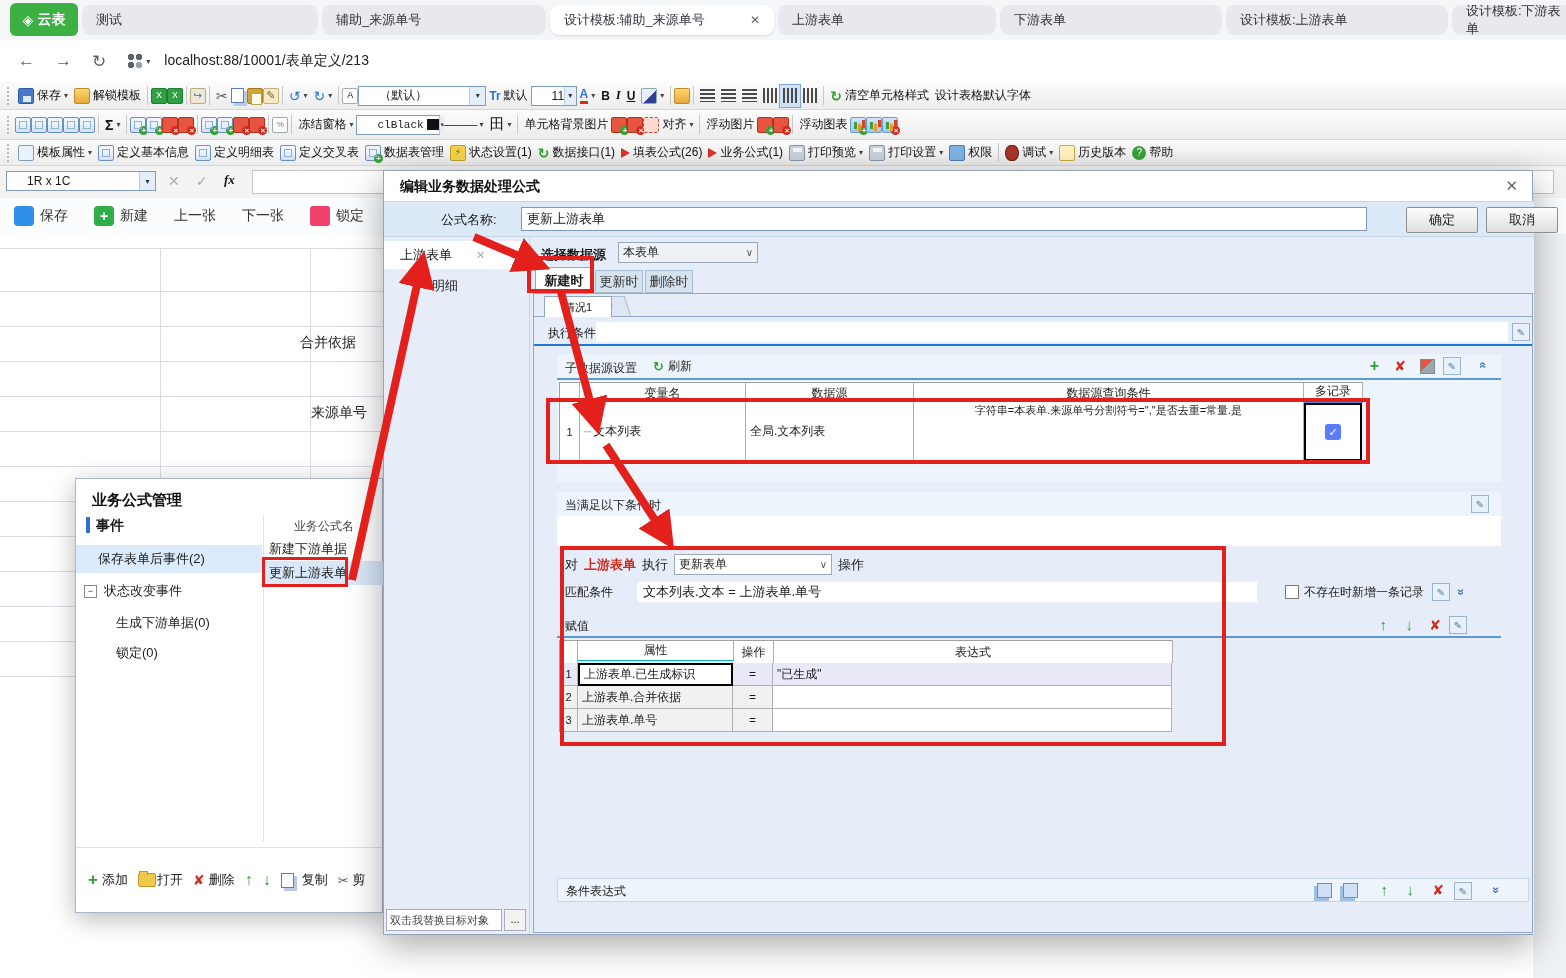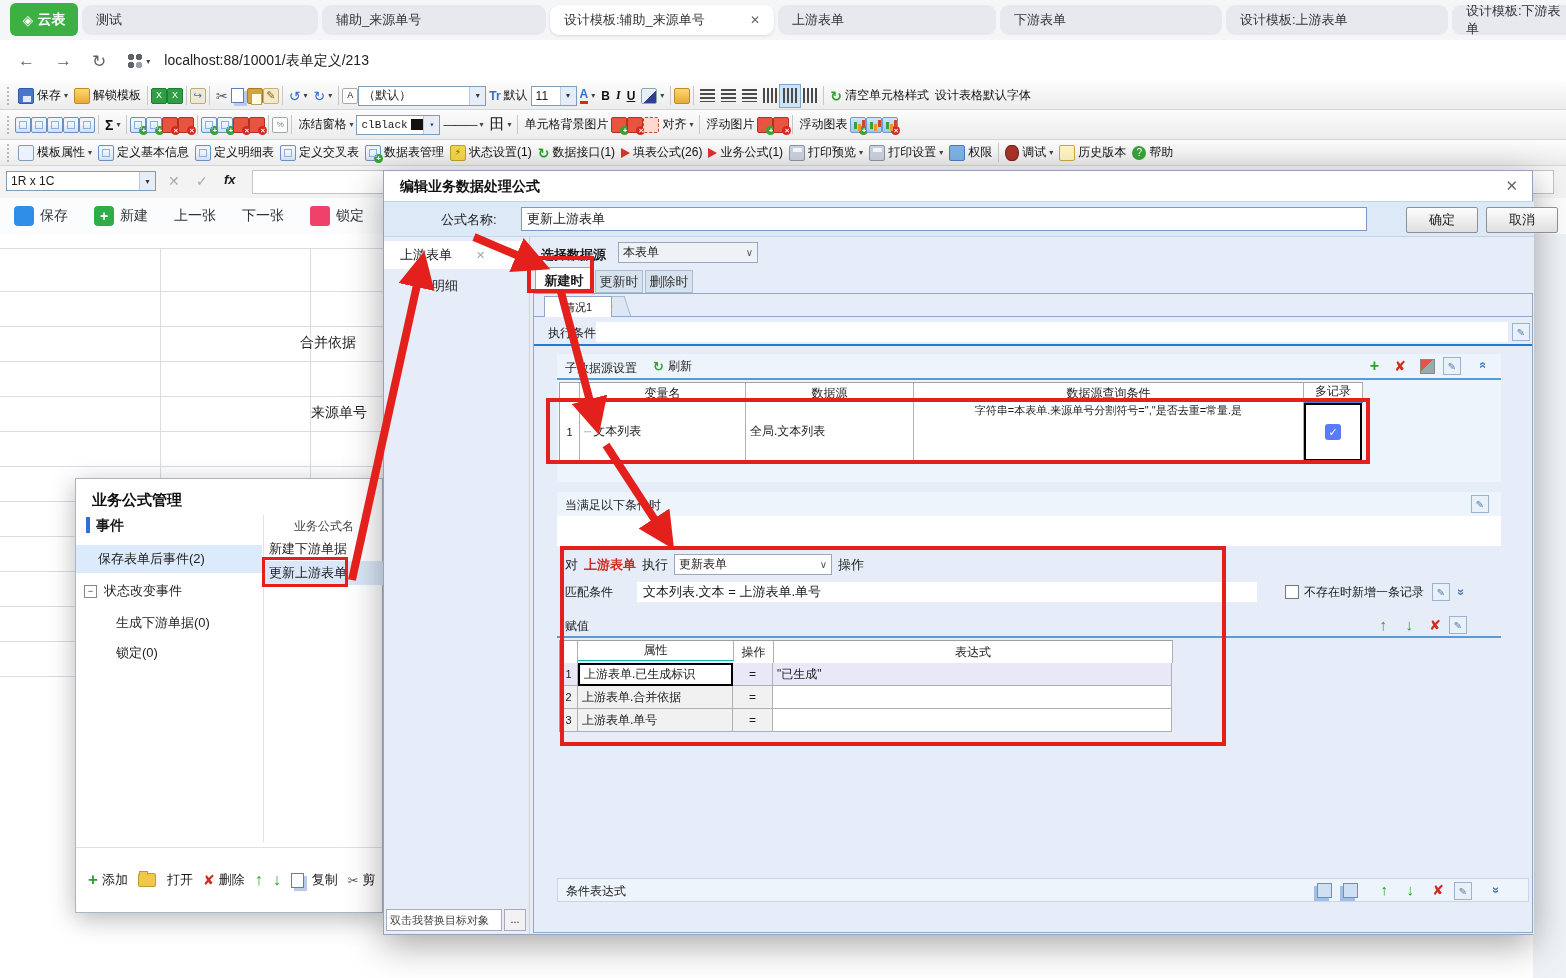--- a/index.html
+++ b/index.html
@@ -27,21 +27,21 @@
   
   .tbar{left:0;width:1566px;background:linear-gradient(#fcfcfc,#ececec);border-bottom:1px solid #d6d6d6;
         display:flex;align-items:center;padding-left:4px;box-sizing:border-box}
   .tbtn{display:flex;align-items:center;gap:3px;padding:0 3px;height:22px;font-size:12px;color:#111}
   .sep{width:1px;height:19px;background:#c8c8c8;margin:0 3px}
   .grip{width:3px;height:18px;border-left:2px dotted #b9b9b9;margin:0 3px}
   .ib{width:16px;height:16px;border-radius:2px;display:inline-flex;align-items:center;justify-content:center;
       font-size:11px;line-height:1;box-sizing:border-box;position:relative;flex:none}
   .da{font-size:8px;color:#444}
   .combo{display:flex;align-items:center;border:1px solid #7f9db9;background:#fff;height:20px;
-         font-size:12px;padding-left:4px;box-sizing:border-box}
+         font-size:12px;padding-left:20px;box-sizing:border-box}
   .combo .cd{margin-left:auto;width:15px;height:100%;background:#e4edf8;border-left:1px solid #b9cbe0;
              display:flex;align-items:center;justify-content:center;font-size:8px;color:#333}
   .i-floppy{background:#4a78c8;border:1px solid #2f5aa8}
   .i-floppy::after{content:"";position:absolute;left:4px;top:7px;width:8px;height:6px;background:#dfe9ff}
   .i-goldlock{background:linear-gradient(#ffd76e,#e7a93a);border:1px solid #c08a26}
   .i-excel{background:#2f9e44;border:1px solid #1d7d31;color:#fff;font-size:9px}
   .i-door{background:#efe9d4;border:1px solid #b7ab82;color:#2f6fd6;font-size:10px}
   .i-copy{width:11px;height:13px;border:1px solid #5a7fb8;background:#fff;box-shadow:3px 3px 0 #b9cbe8;margin-right:3px}
   .i-paste{background:#d8a23a;border:1px solid #a87a22}
   .i-paste::after{content:"";position:absolute;left:3px;top:4px;width:9px;height:10px;background:#fffbe9;border:1px solid #b9a25d}
@@ -380,21 +380,21 @@
     </span>
 </div>
 
 <div class="abs" style="left:0;top:166px;width:1566px;height:32px;background:#f3f3f3;border-bottom:1px solid #dcdcdc">
   <span class="combo abs" style="left:6px;top:5px;width:150px">
       <span>1R x 1C</span>
       <span class="cd">▾</span>
     </span>
   <span class="abs" style="left:168px;top:7px;color:#aaa;font-size:14px;font-weight:bold">✕</span>
   <span class="abs" style="left:196px;top:7px;color:#aaa;font-size:14px;font-weight:bold">✓</span>
-  <span class="abs" style="left:224px;top:6px;font-style:italic;font-weight:bold;font-size:13px;font-family:Liberation Sans, sans-serif">fx</span>
+  <span class="abs" style="left:224px;top:6px;font-style:italic;font-weight:bold;font-size:13px;font-family:Liberation Serif, serif">fx</span>
   <span class="abs" style="left:252px;top:4px;width:1300px;height:22px;background:#fff;border:1px solid #c5c5c5"></span>
 </div>
 
 <div class="abs ftb">
   <span class="flex" style="gap:6px">
       <span class="fic" style="background:#2f8fe8"></span>
       <span>保存</span>
     </span>
   <span class="flex" style="gap:6px">
       <span class="fic" style="background:#2fae47">+</span>
@@ -453,21 +453,21 @@
   <div class="mlist">
     <div style="height:22px;display:flex;align-items:center;justify-content:center;font-size:12px;color:#444;overflow:hidden">业务公式名</div>
     <div style="height:24px;display:flex;align-items:center;padding-left:5px;font-size:13px">新建下游单据</div>
     <div style="height:24px;display:flex;align-items:center;padding-left:5px;font-size:13px;background:#d9e7f8">更新上游表单</div>
   </div>
   <div class="mfoot">
     <span class="flex" style="gap:4px">
         <span class="gtxt" style="font-size:17px">+</span>
         <span>添加</span>
       </span>
-    <span class="flex" style="gap:11px">
+    <span class="flex" style="gap:1px">
         <span class="folder"></span>
         <span>打开</span>
       </span>
     <span class="flex" style="gap:4px">
         <span class="rtxt" style="font-size:14px">✘</span>
         <span>删除</span>
       </span>
     <span class="gtxt" style="font-size:16px">↑</span>
     <span class="gtxt" style="font-size:16px">↓</span>
     <span class="flex" style="gap:5px">

